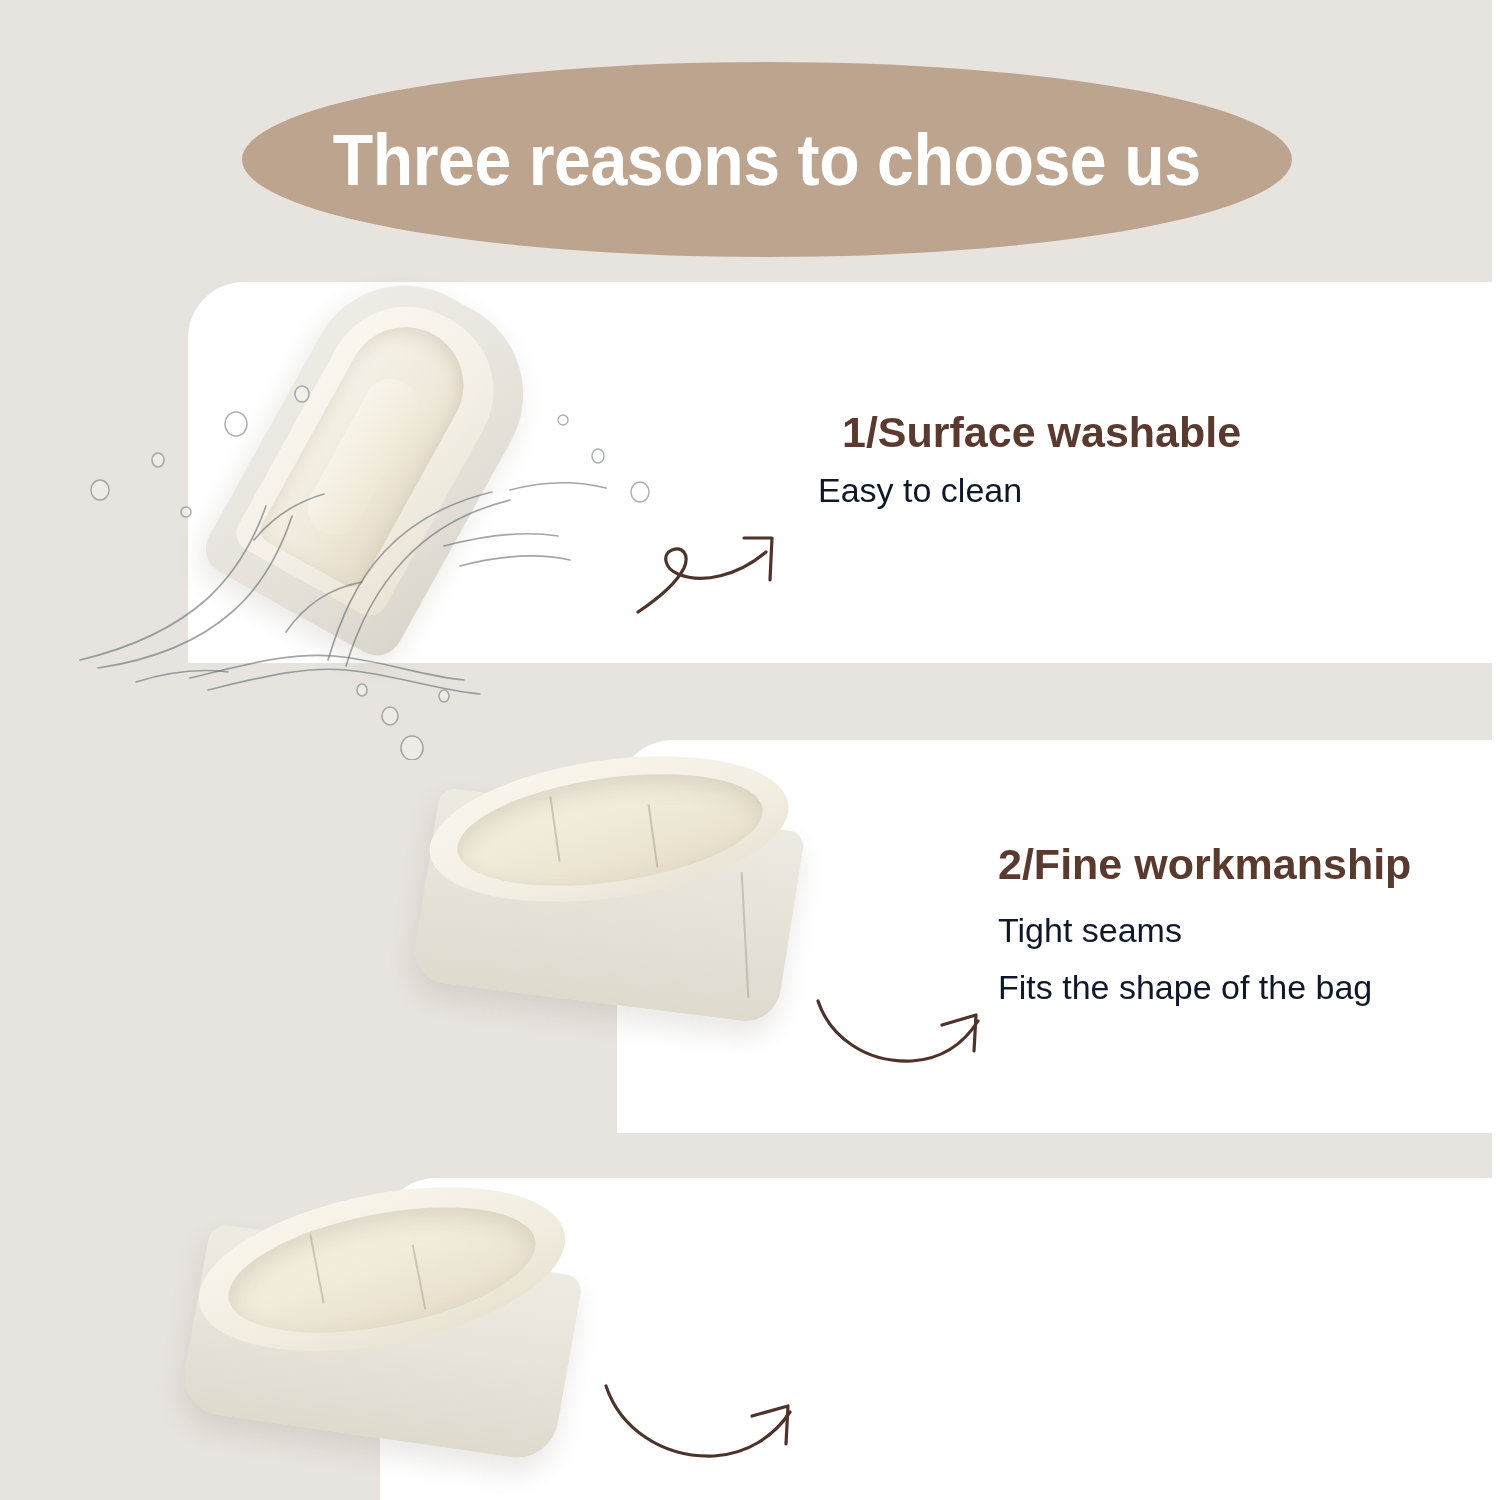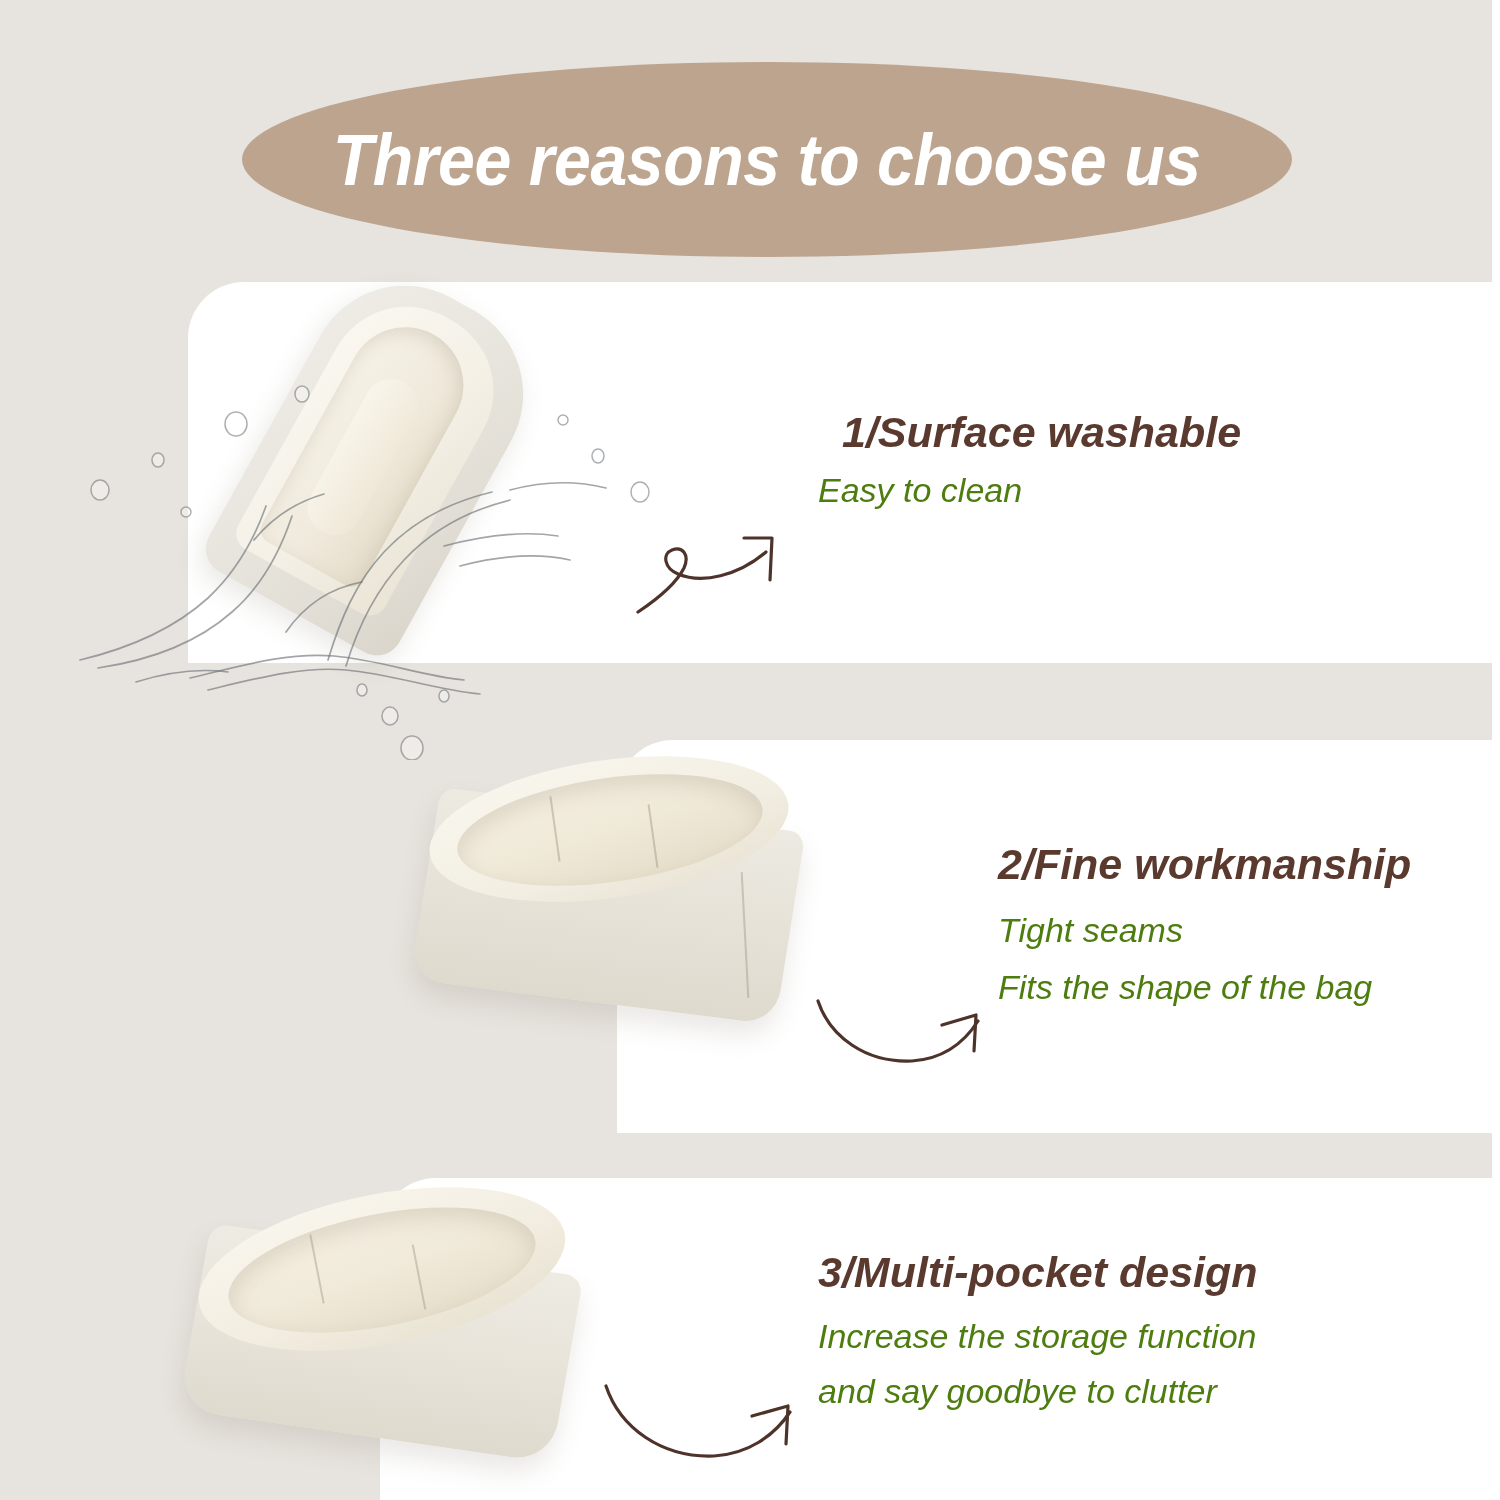--- a/index.html
+++ b/index.html
@@ -7,21 +7,20 @@
     padding: 0;
     background: #ffffff;
   }
   #canvas {
     position: relative;
     width: 1500px;
     height: 1500px;
     overflow: hidden;
     background: #E7E3DE;
     font-family: "Liberation Sans", sans-serif;
-    font-style: italic;
   }
 
   
   .panel {
     position: absolute;
     background: #FFFFFF;
   }
   #panel-1 {
     left: 188px; top: 282px;
     width: 1312px; height: 381px;
@@ -72,21 +71,21 @@
   .feature-block { position: absolute; }
   .feature-title {
     color: #5A3A2E;
     font-weight: bold;
     font-size: 43px;
     letter-spacing: 0px;
     white-space: nowrap;
     font-family: "Liberation Sans", sans-serif;
   }
   .feature-line {
-    color: #4d7c0f;
+    color: #0f172a;
     font-weight: normal;
     font-size: 34px;
     white-space: nowrap;
     font-family: "Liberation Sans", sans-serif;
   }
   #feature-1 { left: 818px; top: 408px; }
   #feature-1 .feature-title { margin-bottom: 14px; margin-left: 24px; }
   #feature-2 { left: 998px; top: 840px; }
   #feature-2 .feature-title { margin-bottom: 22px; }
   #feature-2 .feature-line { margin-bottom: 18px; }
@@ -332,24 +331,19 @@
   </svg>
 
   <div class="product" id="product-3">
     <div id="p3-base"></div>
     <div id="p3-rim"></div>
     <div id="p3-cav"></div>
     <div class="p3-div" id="p3-div-a"></div>
     <div class="p3-div" id="p3-div-b"></div>
   </div>
 
-  <div class="feature-block" id="feature-3">
-    <div class="feature-title">3/Multi-pocket design</div>
-    <div class="feature-line">Increase the storage function</div>
-    <div class="feature-line">and say goodbye to clutter</div>
-  </div>
 
   <svg class="arrow-svg" id="arrow-3" width="220" height="110" viewBox="0 0 220 110">
     <path class="arrow-stroke" d="M10 14 C 24 56, 66 86, 118 84 C 152 82, 178 64, 194 40"></path>
     <path class="arrow-stroke" d="M156 44 L 192 34 L 190 72"></path>
   </svg>
 
 </div>
 
 </body></html>

